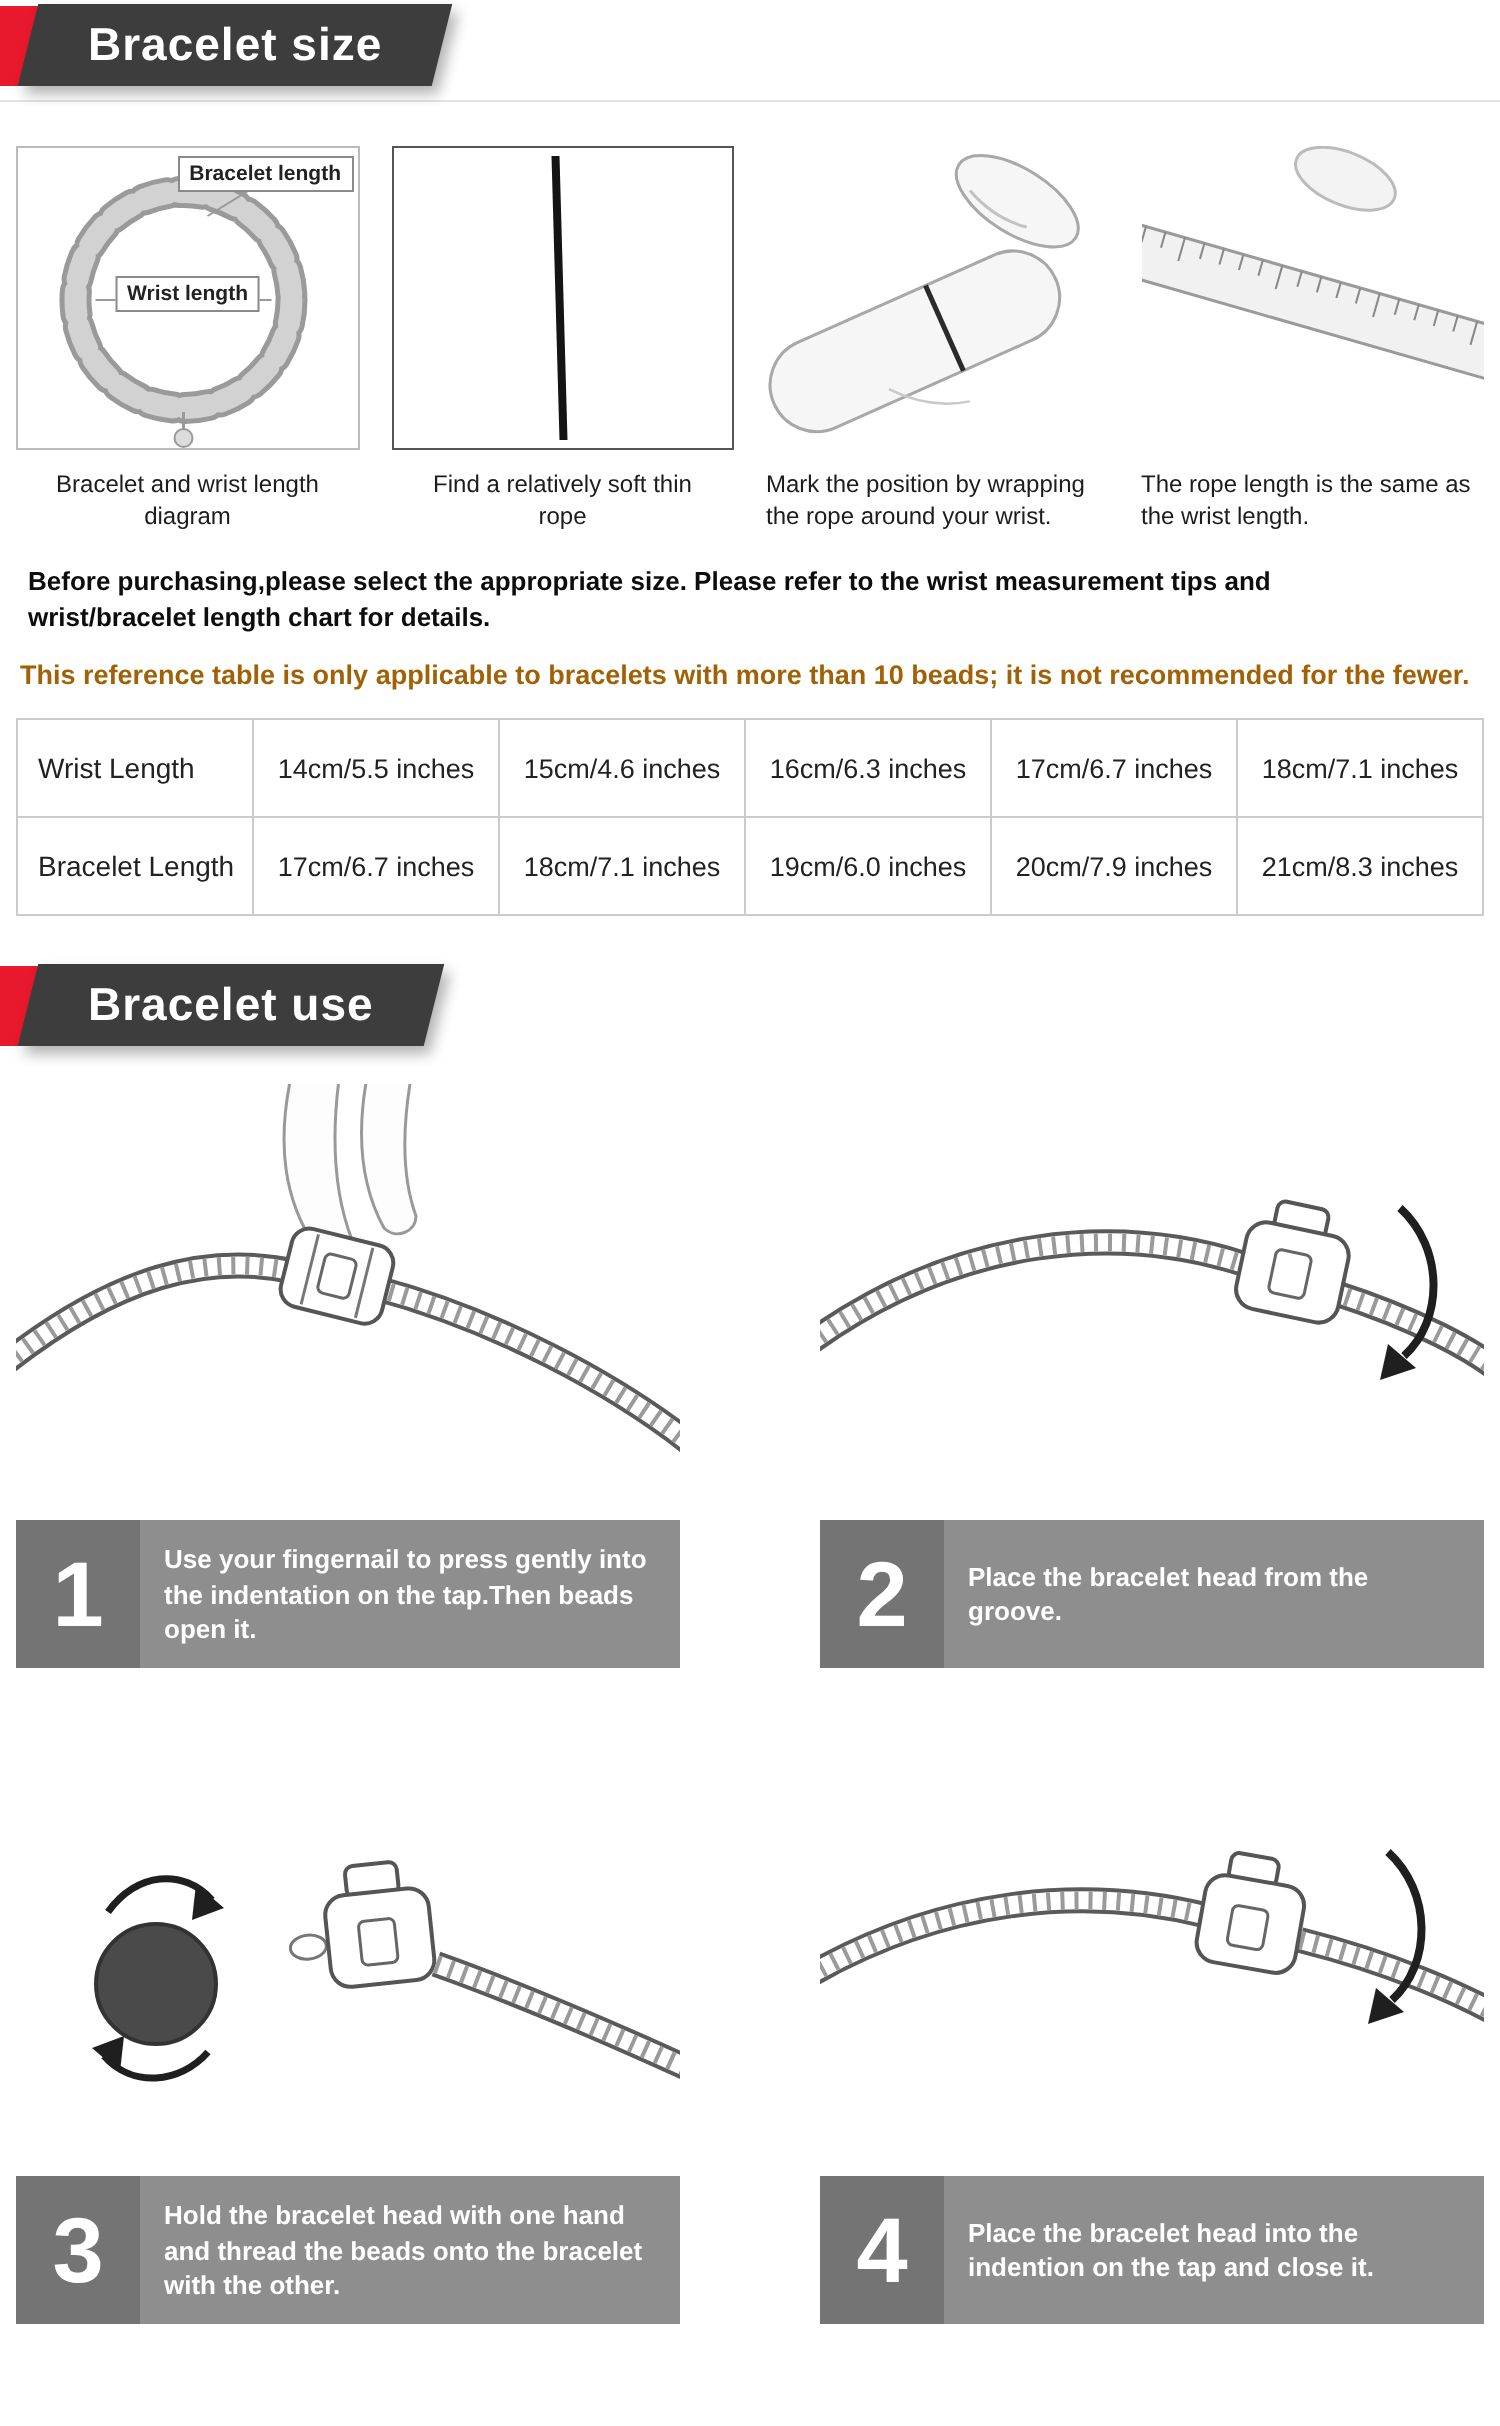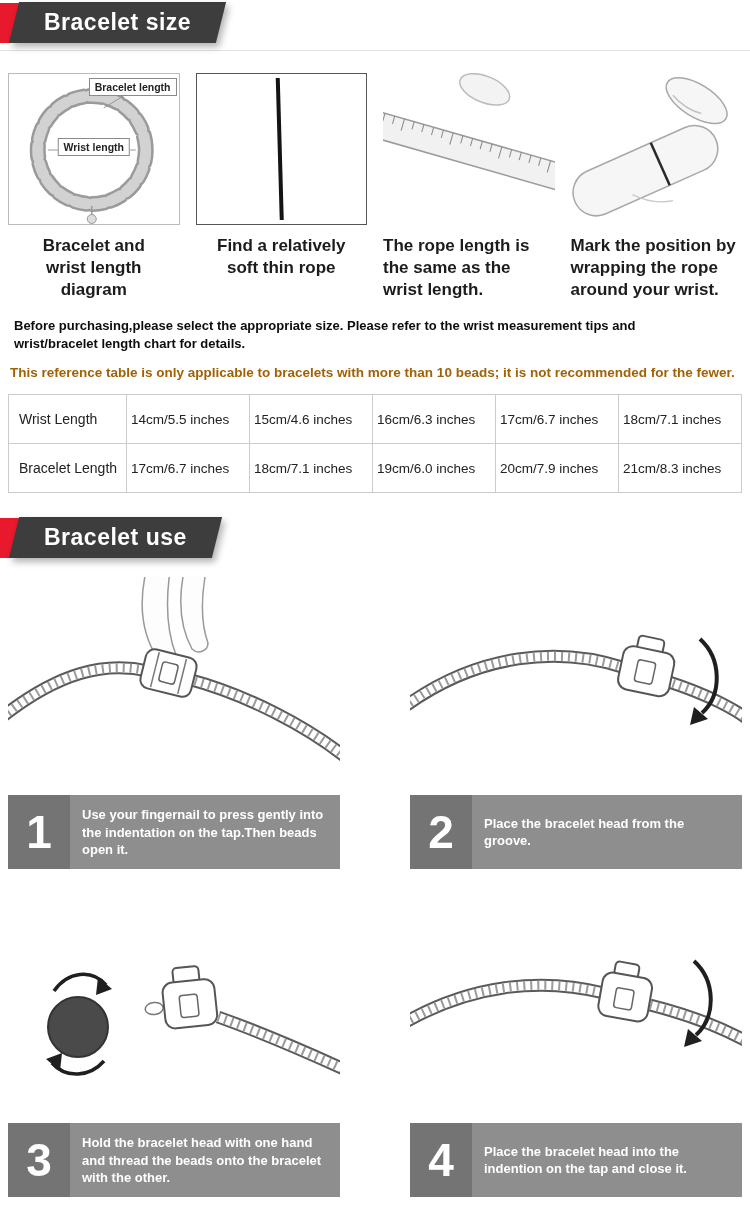--- a/index.html
+++ b/index.html
@@ -18,35 +18,35 @@
                  font-weight:bold; letter-spacing:.5px; white-space:nowrap; }
   .section-divider { height:1px; background:#e3e3e3; margin-bottom:14px; }
 
   
   .measure-grid { display:grid; grid-template-columns:repeat(4,1fr); gap:16px; padding:8px 8px 0 8px; }
   .measure-cell { display:flex; flex-direction:column; }
   .art-box { height:152px; position:relative; background:#fff; }
   .art-box svg { width:100%; height:100%; display:block; }
   .bordered { border:1px solid #bbb; }
   .bordered-dark { border:1px solid #555; }
-  .measure-caption { margin-top:10px; font-size:17px; font-weight:bold; line-height:1.3; color:#1c1c1c; }
+  .measure-caption { margin-top:10px; font-size:12px; font-weight:normal; line-height:1.3; color:#1c1c1c; }
   .measure-caption.center { text-align:center; padding:0 14px; }
   .tag { position:absolute; background:#fff; border:1px solid #8a8a8a; font-size:10.5px; font-weight:bold;
          padding:2px 5px; white-space:nowrap; color:#222; }
   .tag-bracelet { top:4px; right:2px; }
   .tag-wrist { top:64px; left:50%; transform:translateX(-50%); }
 
   
   .notice-bold { padding:16px 30px 4px 14px; font-size:13px; font-weight:bold; line-height:1.35; color:#0d0d0d; }
   .notice-warning { padding:9px 14px 10px 10px; font-size:13.5px; font-weight:bold; color:#a16207; }
 
   
   .size-table { width:734px; margin:4px 8px 0 8px; border-collapse:collapse; table-layout:fixed; }
   .size-table td { border:1px solid #ccc; height:49px; font-size:13.5px; color:#222;
-                   padding:0 4px; background:#fff; }
+                   text-align:center; padding:0 4px; background:#fff; }
   .size-table td.rowhead { text-align:left; padding-left:10px; width:118px; font-size:14px; }
 
   
   .use-grid { display:grid; grid-template-columns:332px 332px; justify-content:space-between;
               row-gap:36px; padding:12px 8px 0 8px; }
   .panel { display:flex; flex-direction:column; }
   .panel-art { height:218px; background:#fff; }
   .panel-art svg { width:100%; height:100%; display:block; }
   .panel-caption { display:flex; align-items:stretch; background:#8e8e8e; min-height:74px; }
   .num-box { flex:0 0 62px; background:#747474; color:#fff; font-size:46px; font-weight:bold;
@@ -85,20 +85,37 @@
       <div class="measure-caption center">Bracelet and wrist length diagram</div>
     </div>
 
     <div class="measure-cell">
       <div class="art-box bordered-dark">
         <svg viewBox="0 0 160 150">
           <line x1="76" y1="4" x2="80" y2="146" stroke="#141414" stroke-width="4"></line>
         </svg>
       </div>
       <div class="measure-caption center">Find a relatively soft thin rope</div>
+    </div>
+
+    <div class="measure-cell">
+      <div class="art-box">
+        <svg viewBox="0 0 160 150">
+          <g transform="rotate(-24 40 130)">
+            <rect x="4" y="88" width="152" height="46" rx="23" fill="#f6f6f6" stroke="#a8a8a8" stroke-width="1.5"></rect>
+            <line x1="96" y1="88" x2="96" y2="134" stroke="#2b2b2b" stroke-width="2.5"></line>
+          </g>
+          <g transform="rotate(32 120 30)">
+            <ellipse cx="118" cy="28" rx="34" ry="16" fill="#f6f6f6" stroke="#a8a8a8" stroke-width="1.5"></ellipse>
+          </g>
+          <path d="M 96 22 q 12 14 28 18" stroke="#c2c2c2" stroke-width="1.5" fill="none"></path>
+          <path d="M 56 120 q 20 10 40 6" stroke="#c9c9c9" stroke-width="1.2" fill="none"></path>
+        </svg>
+      </div>
+      <div class="measure-caption">Mark the position by wrapping the rope around your wrist.</div>
     </div>
 
     <div class="measure-cell">
       <div class="art-box">
         <svg viewBox="0 0 160 150">
           <g transform="rotate(16 80 78)">
             <rect x="-18" y="64" width="196" height="26" fill="#f1f1f1" stroke="#9a9a9a" stroke-width="1.5"></rect>
             <line x1="-10" y1="64" x2="-10" y2="72" stroke="#888" stroke-width="1"></line>
             <line x1="0" y1="64" x2="0" y2="72" stroke="#888" stroke-width="1"></line>
             <line x1="10" y1="64" x2="10" y2="76" stroke="#888" stroke-width="1"></line>
@@ -119,37 +136,20 @@
             <line x1="160" y1="64" x2="160" y2="76" stroke="#888" stroke-width="1"></line>
             <line x1="170" y1="64" x2="170" y2="72" stroke="#888" stroke-width="1"></line>
           </g>
           <g transform="rotate(22 95 18)">
             <ellipse cx="95" cy="16" rx="26" ry="13" fill="#f3f3f3" stroke="#bbb" stroke-width="1.5"></ellipse>
           </g>
         </svg>
       </div>
       <div class="measure-caption">The rope length is the same as the wrist length.</div>
     </div>
-
-    <div class="measure-cell">
-      <div class="art-box">
-        <svg viewBox="0 0 160 150">
-          <g transform="rotate(-24 40 130)">
-            <rect x="4" y="88" width="152" height="46" rx="23" fill="#f6f6f6" stroke="#a8a8a8" stroke-width="1.5"></rect>
-            <line x1="96" y1="88" x2="96" y2="134" stroke="#2b2b2b" stroke-width="2.5"></line>
-          </g>
-          <g transform="rotate(32 120 30)">
-            <ellipse cx="118" cy="28" rx="34" ry="16" fill="#f6f6f6" stroke="#a8a8a8" stroke-width="1.5"></ellipse>
-          </g>
-          <path d="M 96 22 q 12 14 28 18" stroke="#c2c2c2" stroke-width="1.5" fill="none"></path>
-          <path d="M 56 120 q 20 10 40 6" stroke="#c9c9c9" stroke-width="1.2" fill="none"></path>
-        </svg>
-      </div>
-      <div class="measure-caption">Mark the position by wrapping the rope around your wrist.</div>
-    </div>
   </section>
 
   <p class="notice-bold">Before purchasing,please select the appropriate size. Please refer to the wrist measurement tips and wrist/bracelet length chart for details.</p>
   <p class="notice-warning">This reference table is only applicable to bracelets with more than 10 beads; it is not recommended for the fewer.</p>
 
   <table class="size-table">
     <tbody>
       <tr>
         <td class="rowhead">Wrist Length</td>
         <td>14cm/5.5 inches</td>

